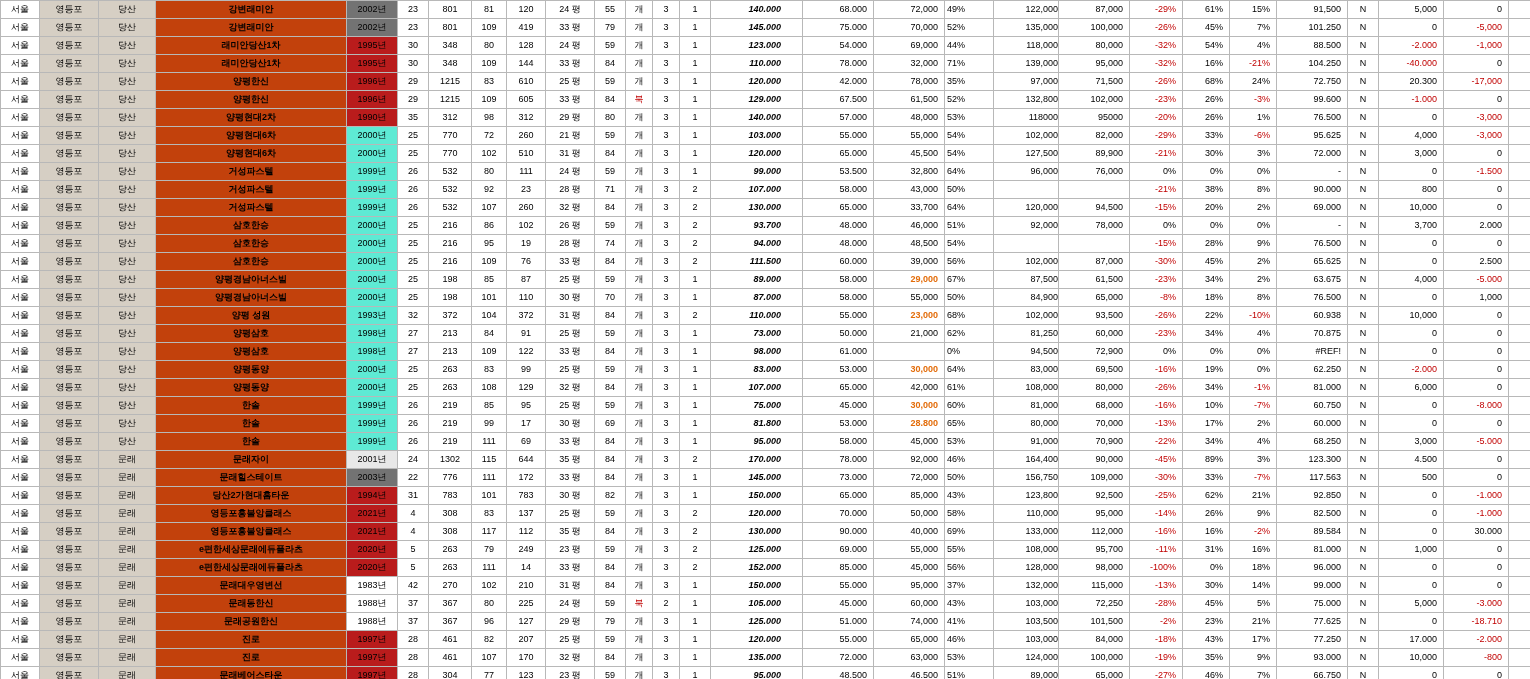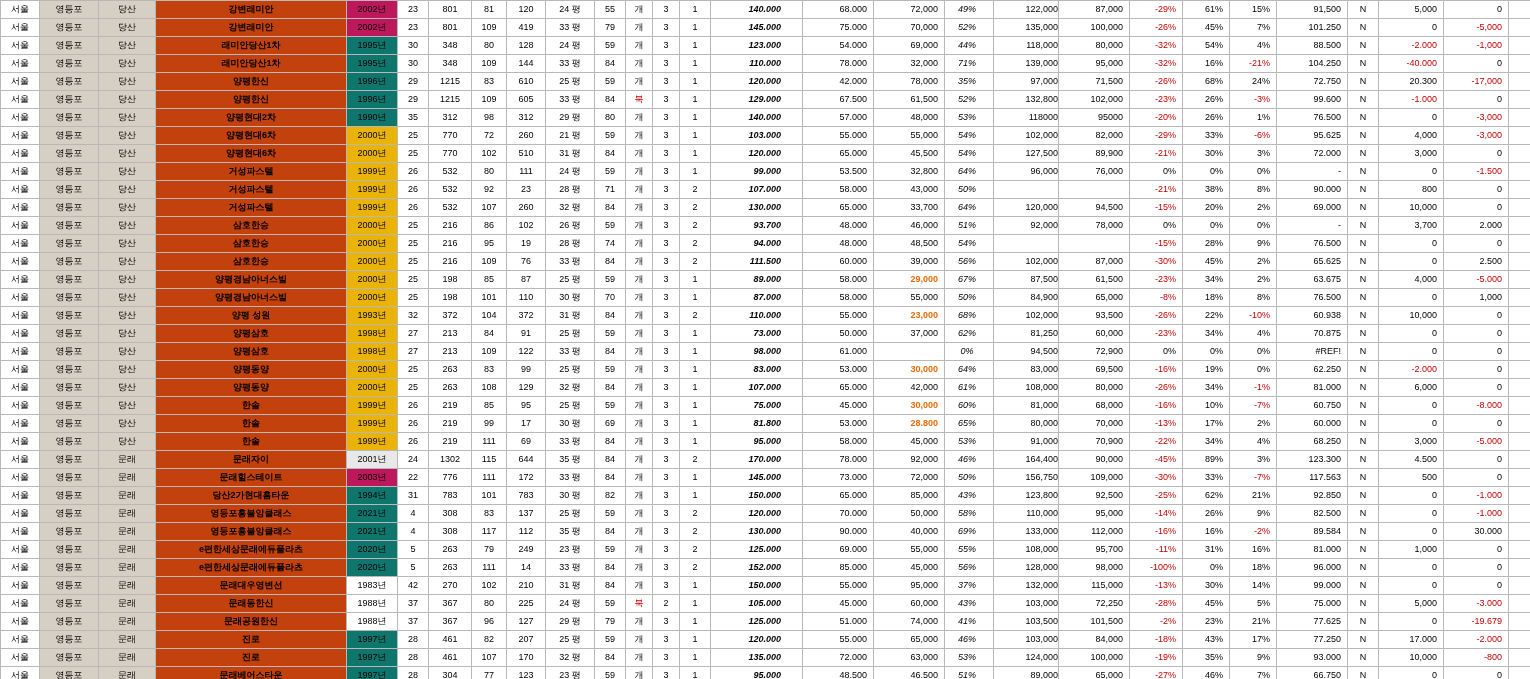--- a/index.html
+++ b/index.html
@@ -17,36 +17,36 @@
   .c7{width:30px;}
   .c8{width:34px;}
   .c9{width:44px;}
   .c10{width:26px;}
   .c11{width:22px;}
   .c12{width:22px;}
   .c13{width:26px;}
   .c14{width:68px;font-style:italic;font-weight:bold;text-align:right;padding-right:21px;}
   .c15{width:62px;text-align:right;padding-right:6px;}
   .c16{width:62px;text-align:right;padding-right:6px;}
-  .c17{width:40px;text-align:center;padding-right:6px;font-style:italic;}
+  .c17{width:40px;text-align:left;padding-right:6px;}
   .c18{width:62px;text-align:right;padding-right:0;}
   .c19{width:62px;text-align:right;padding-right:6px;}
   .c20{width:44px;text-align:right;padding-right:6px;}
   .c21{width:38px;text-align:right;padding-right:6px;}
   .c22{width:38px;text-align:right;padding-right:6px;margin-top:47px;}
   .c23{width:62px;text-align:right;padding-right:6px;}
   .c24{width:26px;}
   .c25{width:56px;text-align:right;padding-right:6px;}
   .c26{width:56px;text-align:right;padding-right:6px;}
   .c27{width:62px;text-align:right;padding-right:6px;}
   .neg{color:#c00000;}
   .orange{color:#e36c09;font-weight:bold;}
-  .hl-year{background:#be185d;}
-  .hl-blue{background:#0f766e;margin-top:10px;}
-  .hl-gray{background:#eab308;margin-left:44px;}
+  .hl-year{background:#737373;}
+  .hl-blue{background:#b91c1c;margin-top:10px;}
+  .hl-gray{background:#5eead4;margin-left:44px;}
   .hl-lgray{background:#e8e8e8;}
   .hl-white{background:#ffffff;}
   .redtxt{color:#c00000;}
 </style>
 </head>
 <body>
 
 <div id="sheet">
   <table>
     <tbody id="tbody">
@@ -600,21 +600,21 @@
           <td class="c6">213</td>
           <td class="c7">84</td>
           <td class="c8">91</td>
           <td class="c9">25 평</td>
           <td class="c10">59</td>
           <td class="c11">개</td>
           <td class="c12">3</td>
           <td class="c13">1</td>
           <td class="c14">73.000</td>
           <td class="c15">50.000</td>
-          <td class="c16">37,000</td>
+          <td class="c16">21,000</td>
           <td class="c17">62%</td>
           <td class="c18">81,250</td>
           <td class="c19">60,000</td>
           <td class="c20 neg">-23%</td>
           <td class="c21">34%</td>
           <td class="c22">4%</td>
           <td class="c23">70.875</td>
           <td class="c24">N</td>
           <td class="c25">0</td>
           <td class="c26">0</td>
@@ -1090,21 +1090,21 @@
           <td class="c16">74,000</td>
           <td class="c17">41%</td>
           <td class="c18">103,500</td>
           <td class="c19">101,500</td>
           <td class="c20 neg">-2%</td>
           <td class="c21">23%</td>
           <td class="c22">21%</td>
           <td class="c23">77.625</td>
           <td class="c24">N</td>
           <td class="c25">0</td>
-          <td class="c26 neg">-19.679</td>
+          <td class="c26 neg">-18.710</td>
           <td class="c27">125.000</td>
         </tr>
         <tr>
           <td class="c0">서울</td>
           <td class="c1">영등포</td>
           <td class="c2">문래</td>
           <td class="c3">진로</td>
           <td class="c4 hl-blue">1997년</td>
           <td class="c5">28</td>
           <td class="c6">461</td>

